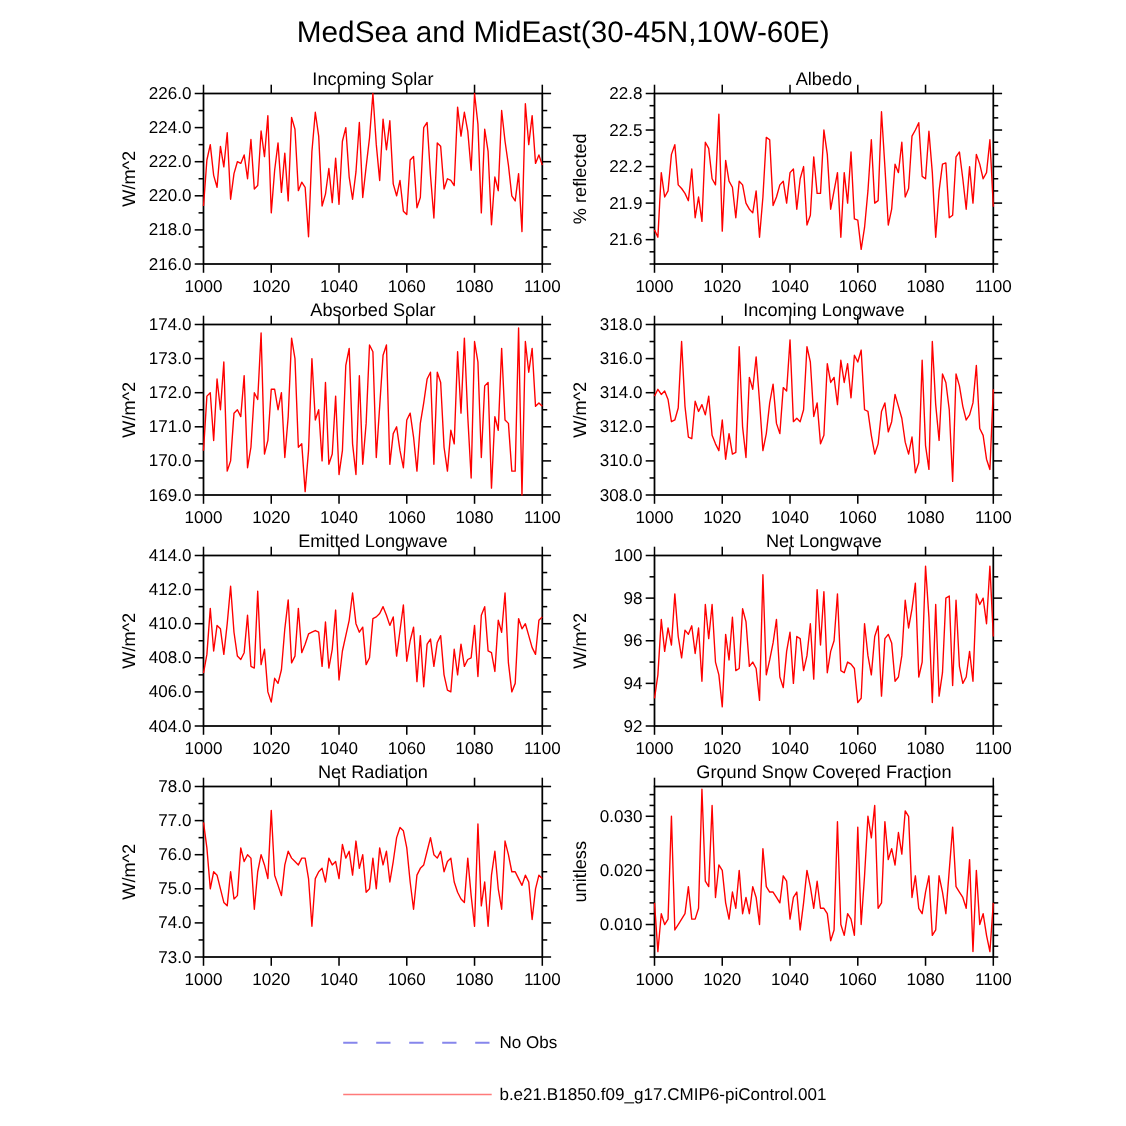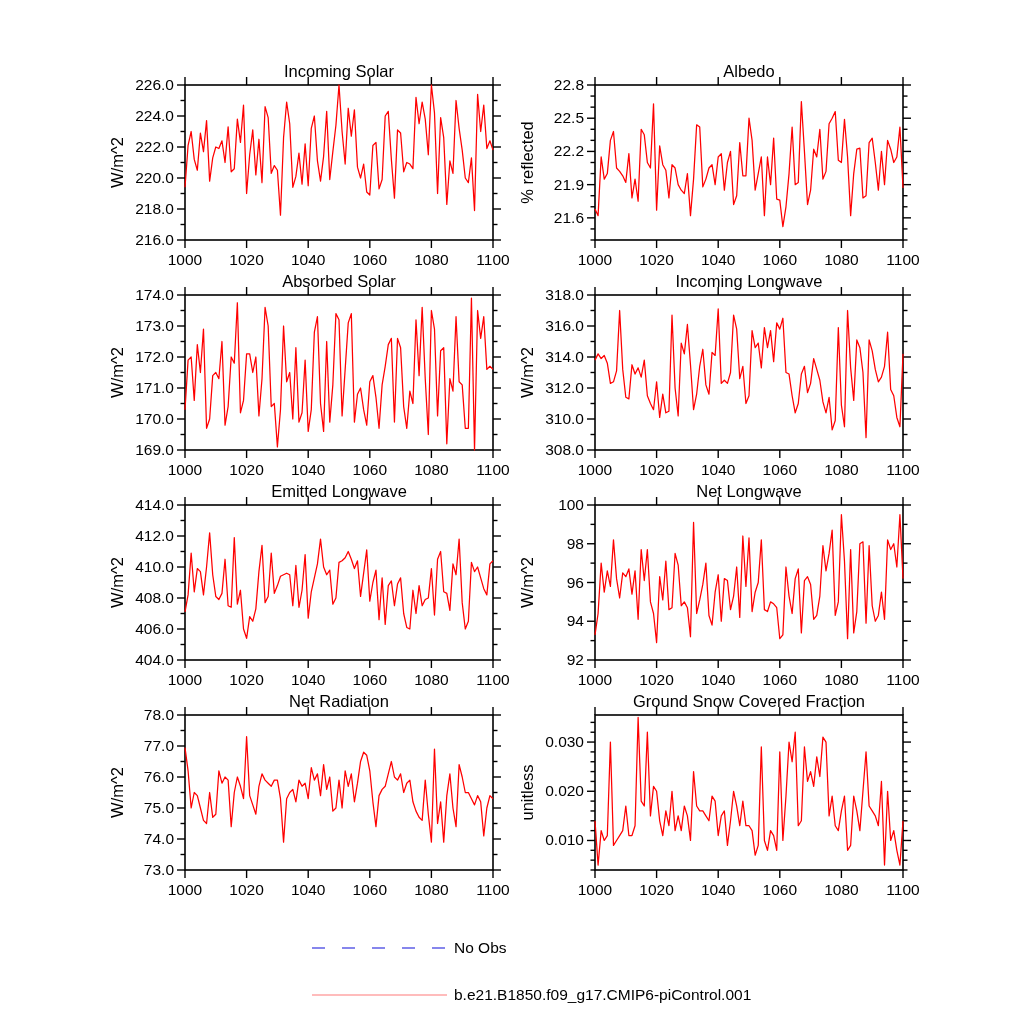--- a/index.html
+++ b/index.html
@@ -7,20 +7,21 @@
         font-family:"Liberation Sans", sans-serif;color:#000;}
   .main-title{position:absolute;top:14px;left:0;width:100%;text-align:center;
               font-size:27px;font-weight:400;letter-spacing:0px;}
   svg text{font-family:"Liberation Sans", sans-serif;fill:#000;}
   #chart-svg{position:absolute;top:0;left:0;}
 </style>
 </head>
 <body>
 
 <div class="page">
+  <div class="main-title">MedSea and MidEast(30-45N,10W-60E)</div>
   <svg id="chart-svg" width="1024" height="1024" viewBox="0 0 1024 1024">
       <g>
         <rect x="185" y="85" width="308" height="155" fill="none" stroke="#000" stroke-width="1.6"></rect>
         <line x1="185" y1="240" x2="185" y2="248" stroke="#000" stroke-width="1.4"></line>
         <line x1="185" y1="85" x2="185" y2="77" stroke="#000" stroke-width="1.4"></line>
         <text x="185" y="265" text-anchor="middle" font-size="15.5">1000</text>
         <line x1="246.6" y1="240" x2="246.6" y2="248" stroke="#000" stroke-width="1.4"></line>
         <line x1="246.6" y1="85" x2="246.6" y2="77" stroke="#000" stroke-width="1.4"></line>
         <text x="246.6" y="265" text-anchor="middle" font-size="15.5">1020</text>
         <line x1="308.2" y1="240" x2="308.2" y2="248" stroke="#000" stroke-width="1.4"></line>

